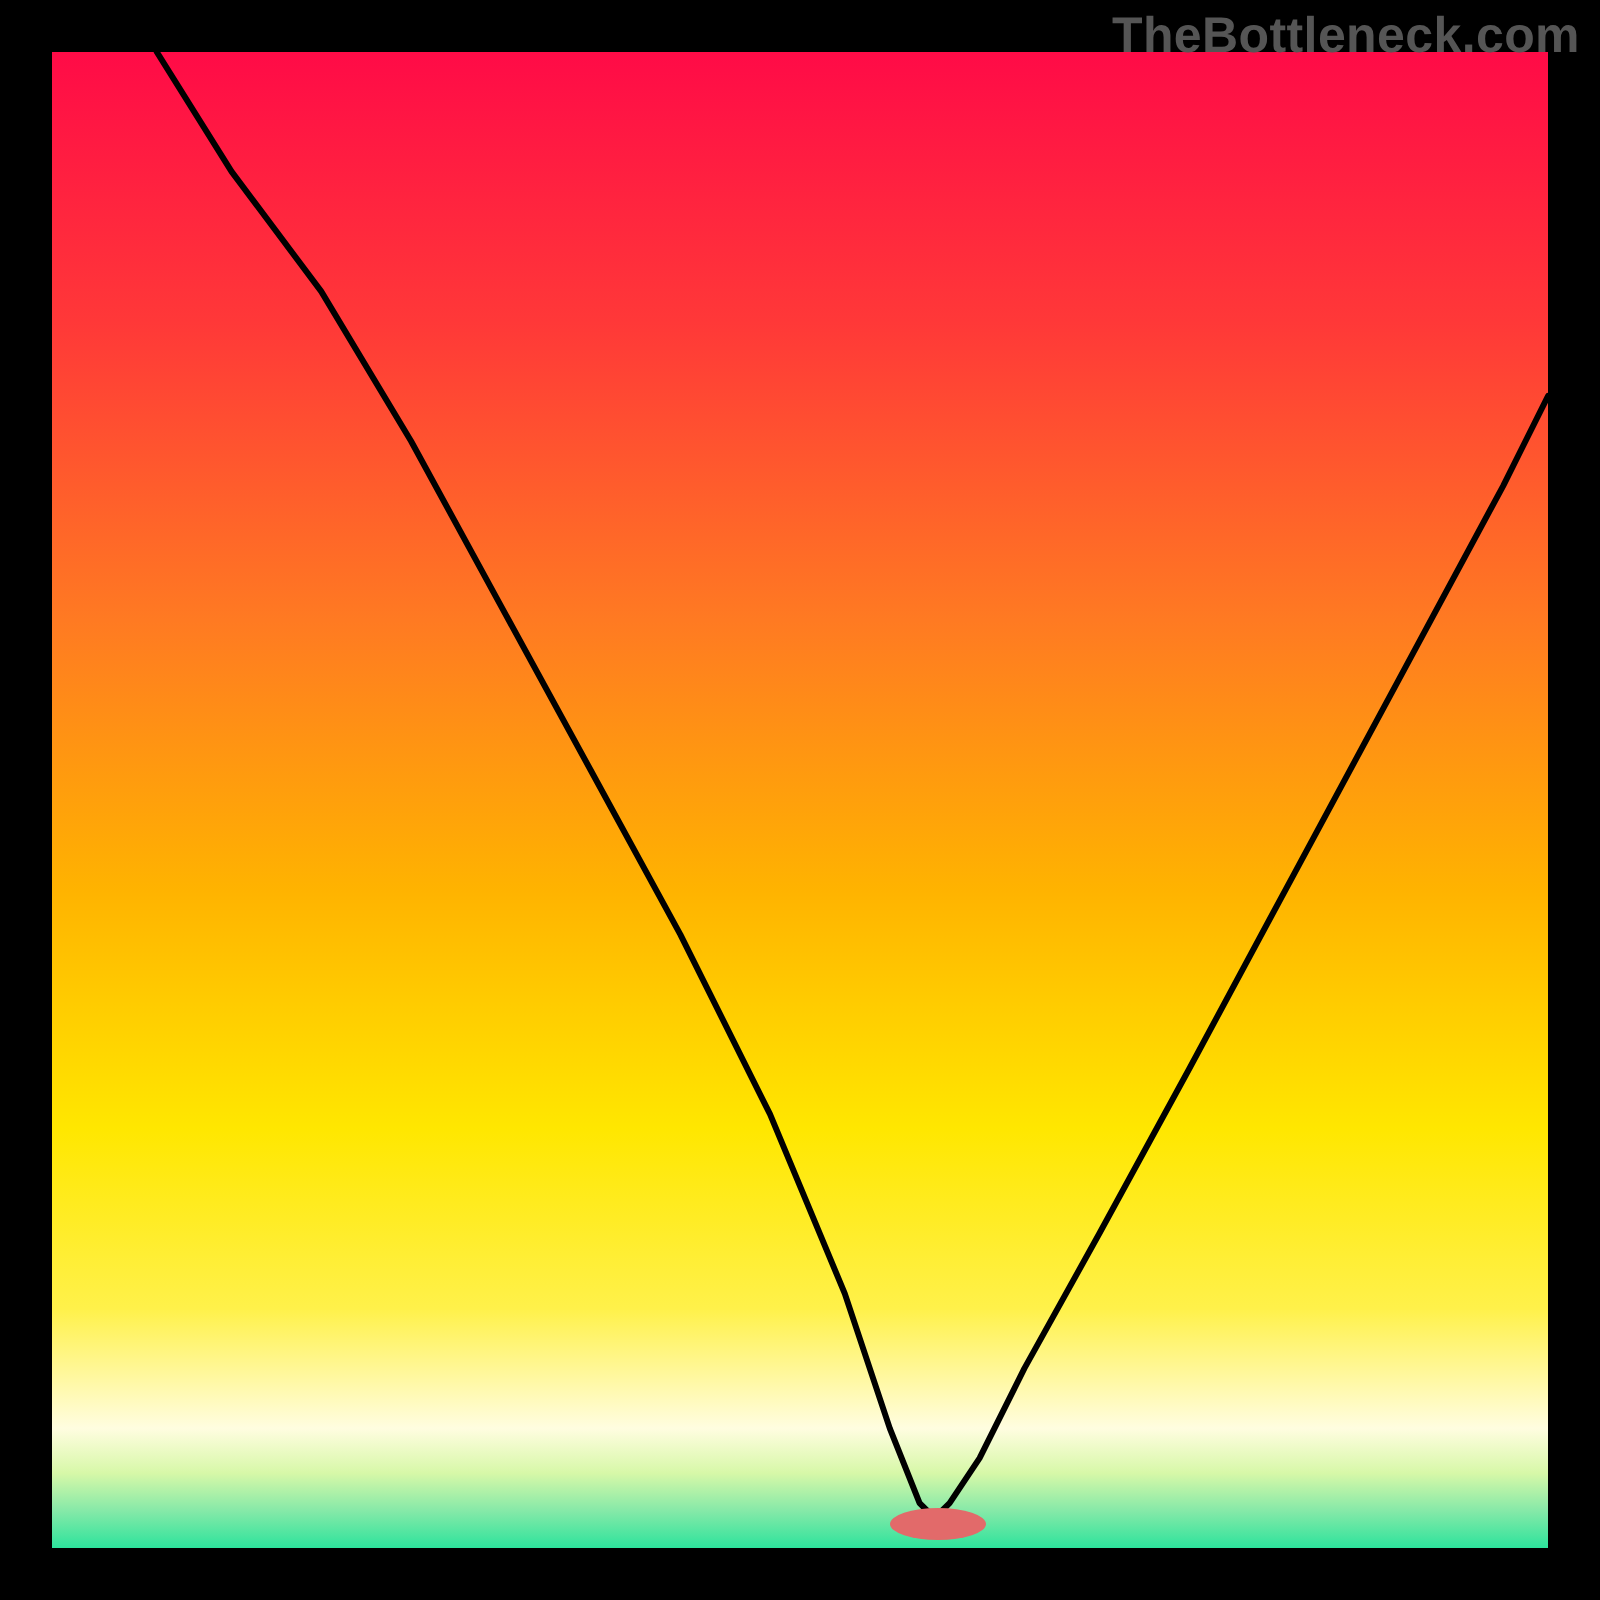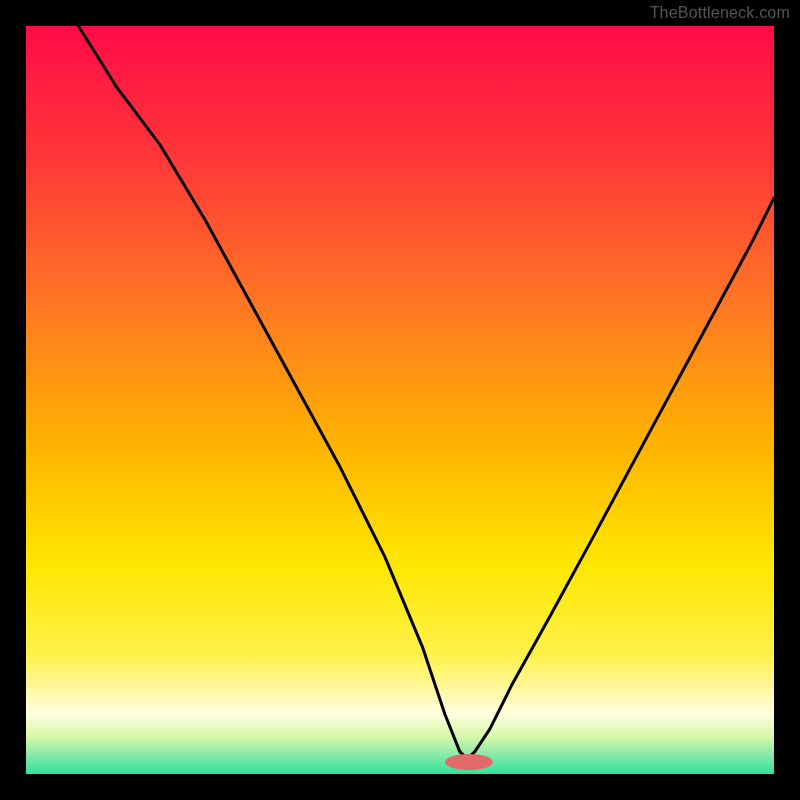--- a/index.html
+++ b/index.html
@@ -15,22 +15,22 @@
     position: relative;
     width: 800px;
     height: 800px;
     background: #000;
   }
   .watermark {
     position: absolute;
     top: 4px;
     right: 10px;
     color: #555;
-    font-size: 16px;
-    font-weight: 400;
+    font-size: 25px;
+    font-weight: 700;
     letter-spacing: 0.2px;
     z-index: 5;
     user-select: none;
   }
   .plot {
     position: absolute;
     left: 26px;
     top: 26px;
     width: 748px;
     height: 748px;

